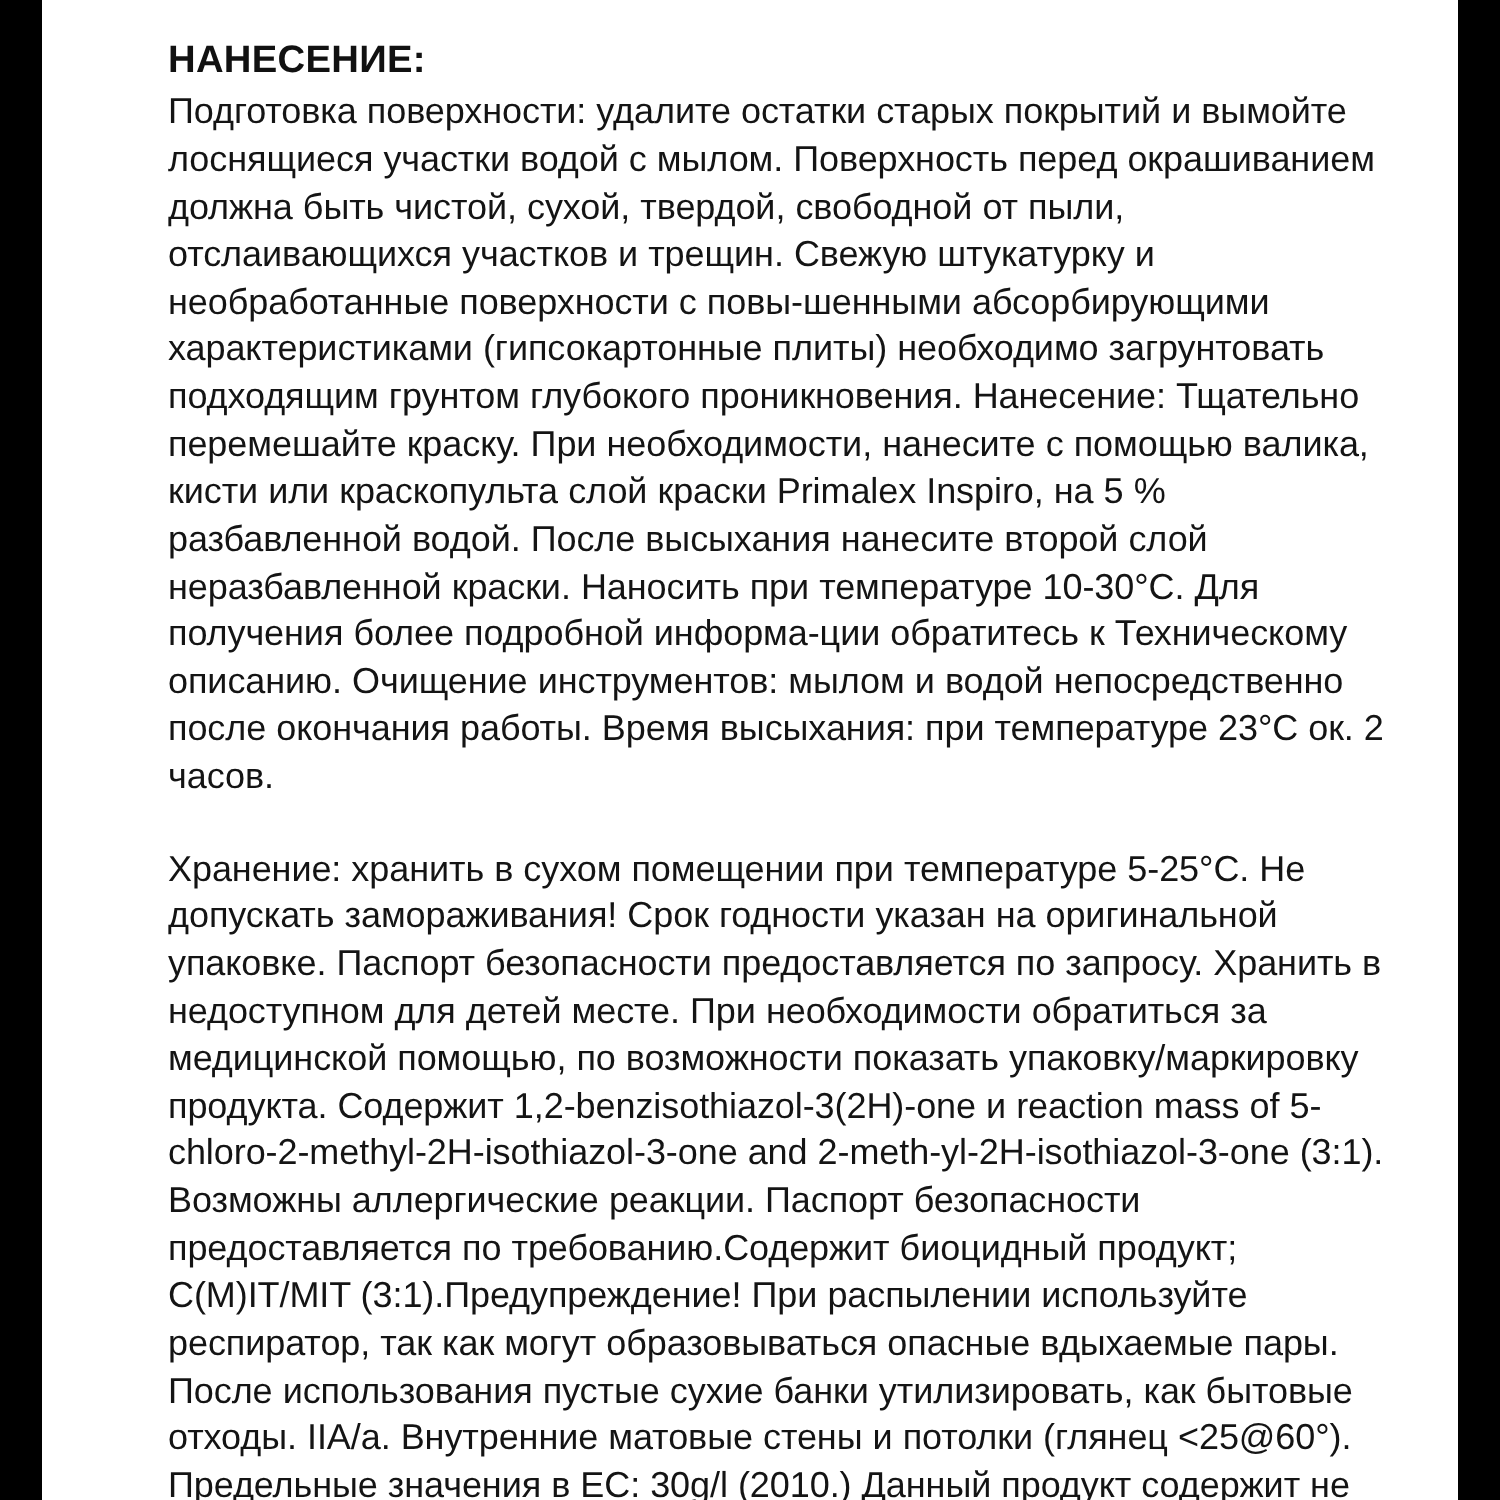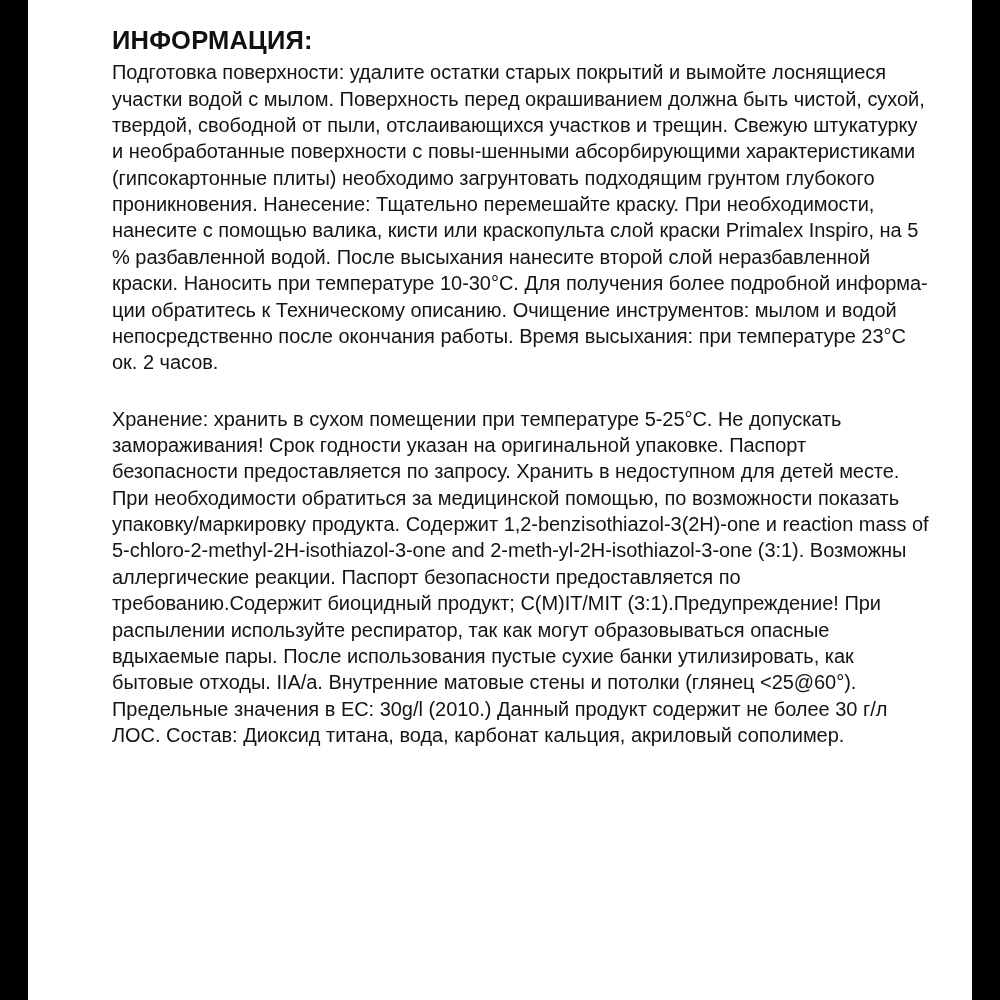--- a/index.html
+++ b/index.html
@@ -32,42 +32,42 @@
   }
   .section-heading {
     font-size: 25.5px;
     font-weight: bold;
     color: #111111;
     letter-spacing: 0.2px;
     margin: 0 0 4px 0;
     line-height: 1.15;
   }
   .body-text {
-    font-size: 20px;
+    font-size: 24px;
     color: #141414;
     line-height: 1.318;
     margin: 0;
     text-align: left;
     letter-spacing: -0.05px;
     word-spacing: 0.1px;
   }
   .block-gap {
     height: 30px;
   }
   .section-heading.second {
     margin-bottom: 3px;
   }
 </style>
 </head>
 <body>
 
 <div class="page">
   <div class="sheet">
 
-    <h2 class="section-heading">ИНФОРМАЦИЯ:</h2>
+    <h2 class="section-heading">НАНЕСЕНИЕ:</h2>
     <p class="body-text">Подготовка поверхности: удалите остатки старых покрытий и вымойте лоснящиеся участки водой с мылом. Поверхность перед окрашиванием должна быть чистой, сухой, твердой, свободной от пыли, отслаивающихся участков и трещин. Свежую штукатурку и необработанные поверхности с повы-шенными абсорбирующими характеристиками (гипсокартонные плиты) необходимо загрунтовать подходящим грунтом глубокого проникновения. Нанесение: Тщательно перемешайте краску. При необходимости, нанесите с помощью валика, кисти или краскопульта слой краски Primalex Inspiro, на 5 % разбавленной водой. После высыхания нанесите второй слой неразбавленной краски. Наносить при температуре 10-30°С. Для получения более подробной информа-ции обратитесь к Техническому описанию. Очищение инструментов: мылом и водой непосредственно после окончания работы. Время высыхания: при температуре 23°С ок. 2 часов.</p>
 
     <div class="block-gap"></div>
 
     <p class="body-text">Хранение: хранить в сухом помещении при температуре 5-25°С. Не допускать замораживания! Срок годности указан на оригинальной упаковке. Паспорт безопасности предоставляется по запросу. Хранить в недоступном для детей месте. При необходимости обратиться за медицинской помощью, по возможности показать упаковку/маркировку продукта. Содержит 1,2-benzisothiazol-3(2H)-one и reaction mass of 5-chloro-2-methyl-2H-isothiazol-3-one and 2-meth-yl-2H-isothiazol-3-one (3:1). Возможны аллергические реакции. Паспорт безопасности предоставляется по требованию.Содержит биоцидный продукт; C(M)IT/MIT (3:1).Предупреждение! При распылении используйте респиратор, так как могут образовываться опасные вдыхаемые пары. После использования пустые сухие банки утилизировать, как бытовые отходы. IIA/a. Внутренние матовые стены и потолки (глянец &lt;25@60°). Предельные значения в ЕС: 30g/l (2010.) Данный продукт содержит не более 30 г/л ЛОС. Состав: Диоксид титана, вода, карбонат кальция, акриловый сополимер.</p>
 
   </div>
 </div>
 
 </body></html>

